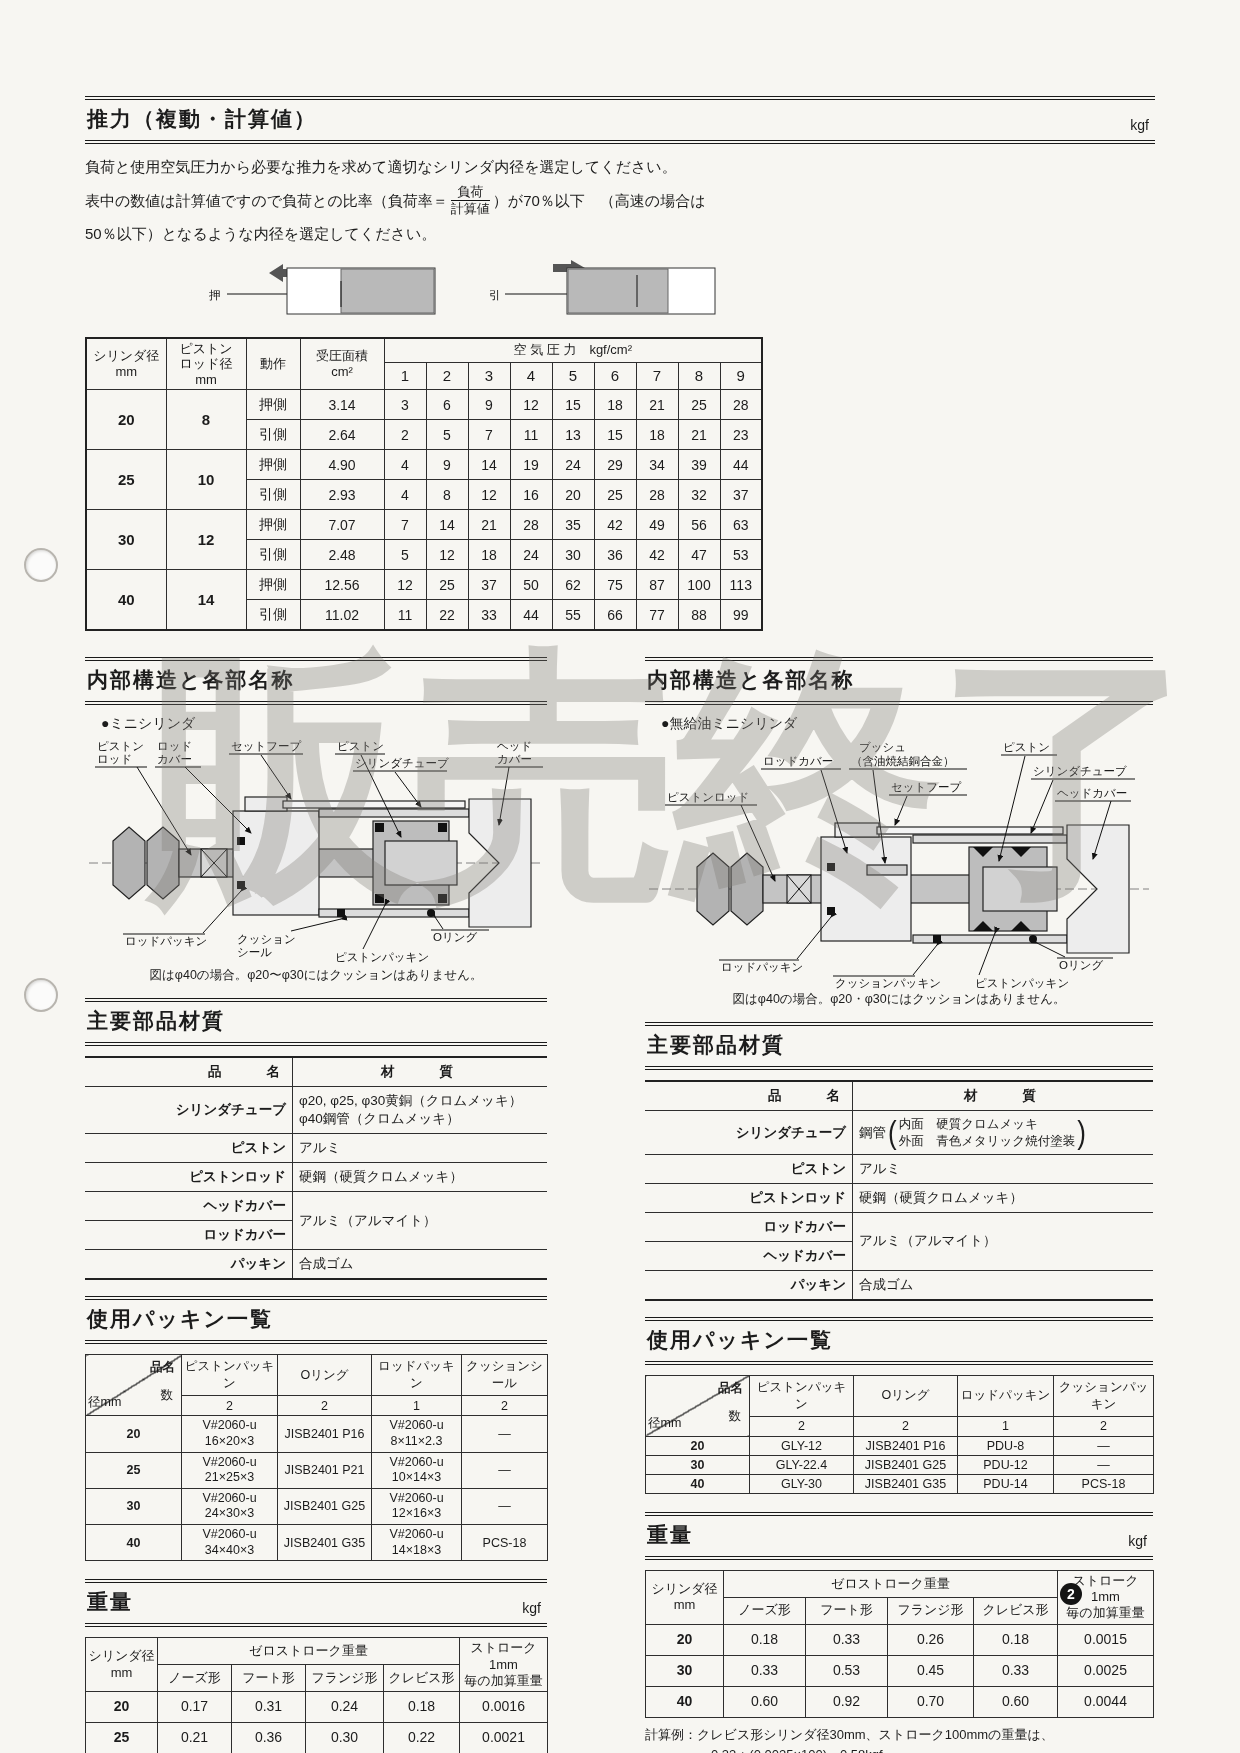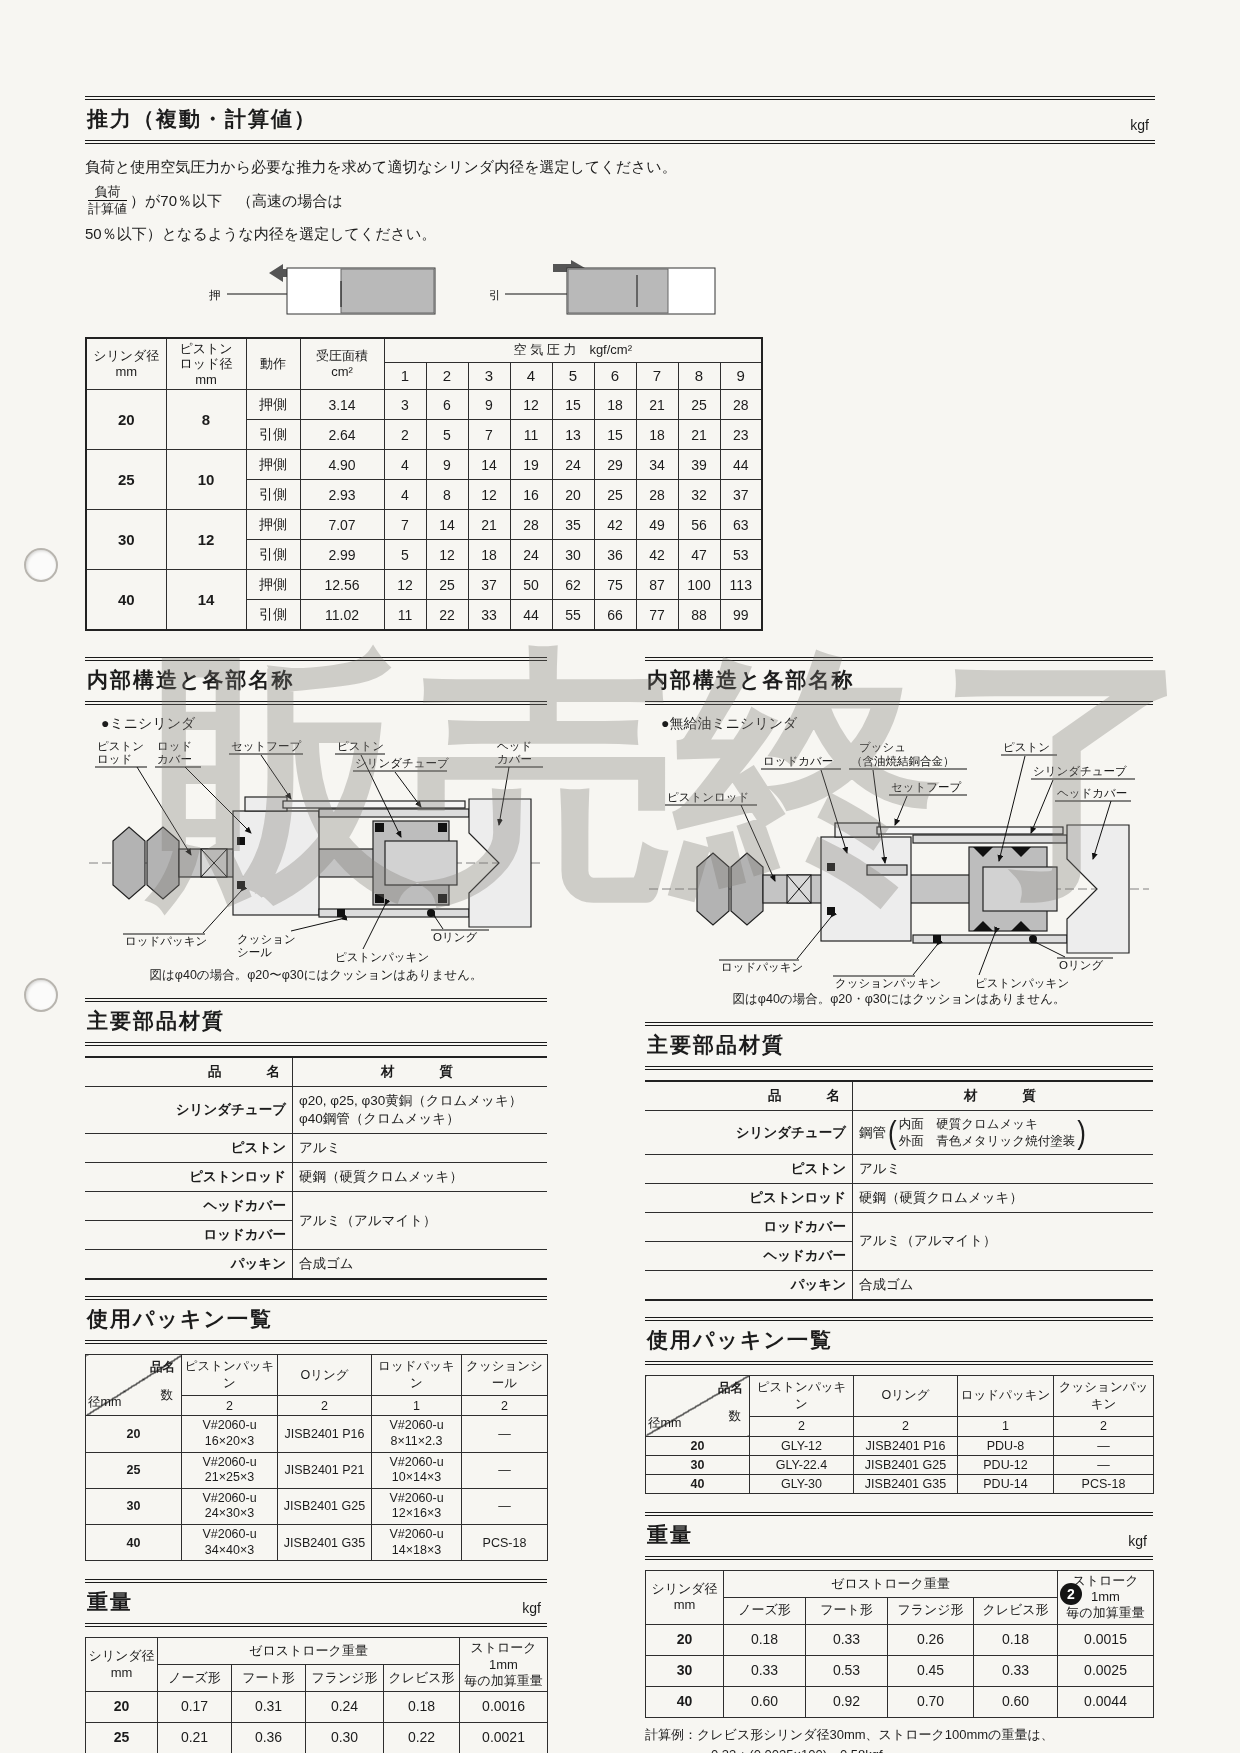--- a/index.html
+++ b/index.html
@@ -82,20 +82,21 @@
 
     
     <div class="sec-head">
       <span class="sec-title">推力（複動・計算値）</span>
       <span class="sec-unit">kgf</span>
     </div>
 
     <div class="intro">
       <div>負荷と使用空気圧力から必要な推力を求めて適切なシリンダ内径を選定してください。</div>
       <div class="row2">
+        <span>表中の数値は計算値ですので負荷との比率（負荷率＝</span>
         <span class="frac">
           <span class="num">負荷</span>
           <span class="den">計算値</span>
         </span>
         <span>）が70％以下　（高速の場合は</span>
       </div>
       <div>50％以下）となるような内径を選定してください。</div>
     </div>
 
     
@@ -222,21 +223,21 @@
             <td>21</td>
             <td>28</td>
             <td>35</td>
             <td>42</td>
             <td>49</td>
             <td>56</td>
             <td>63</td>
       </tr>
       <tr>
         <td>引側</td>
-            <td>2.99</td>
+            <td>2.48</td>
         <td>5</td>
             <td>12</td>
             <td>18</td>
             <td>24</td>
             <td>30</td>
             <td>36</td>
             <td>42</td>
             <td>47</td>
             <td>53</td>
       </tr>

